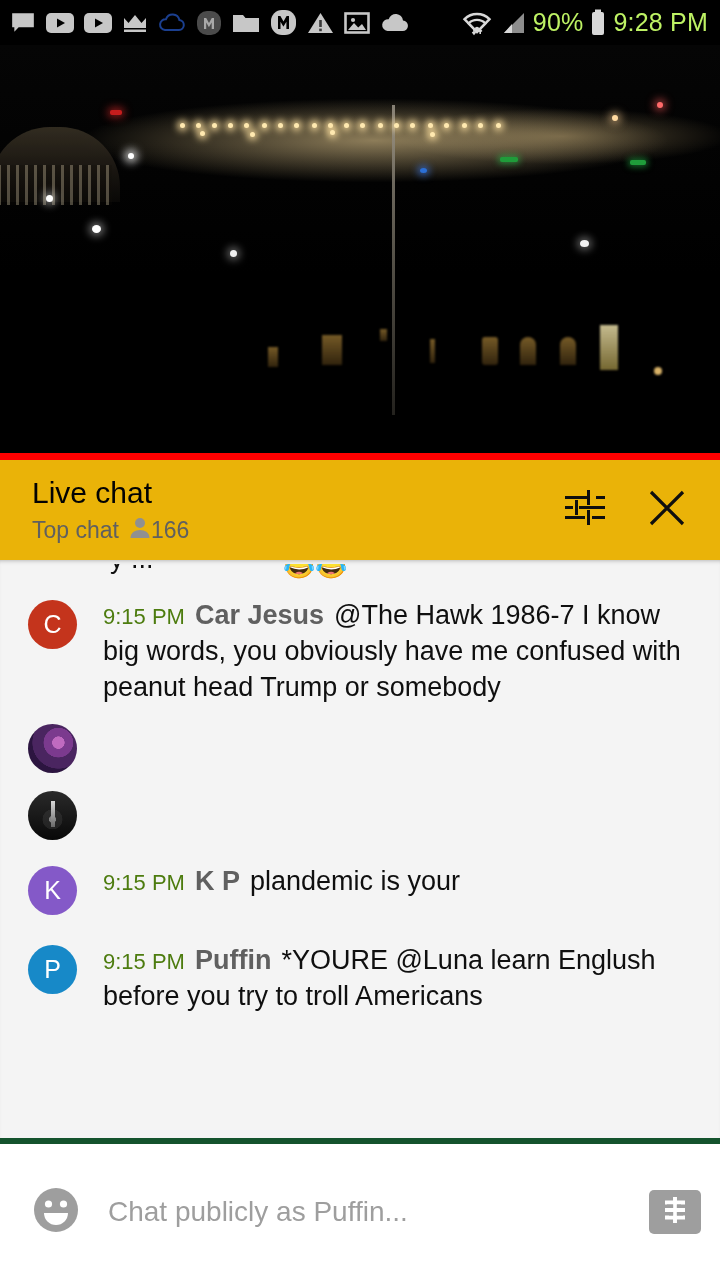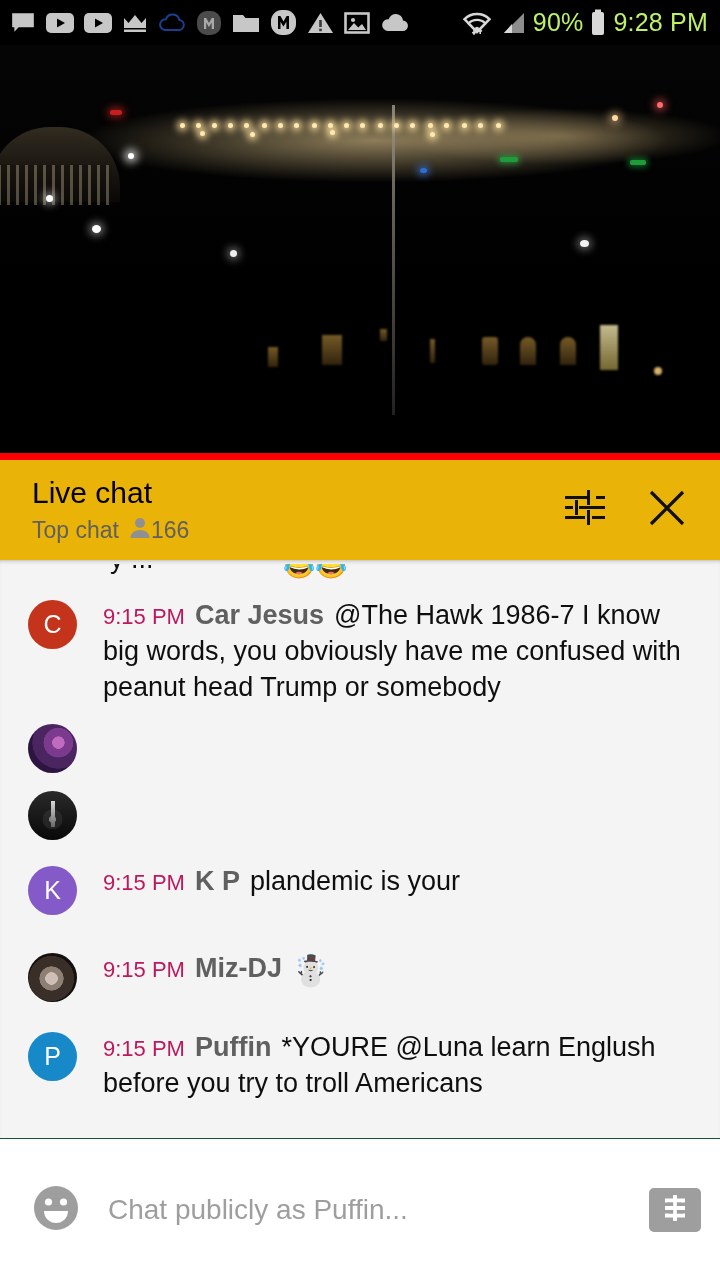--- a/index.html
+++ b/index.html
@@ -85,21 +85,21 @@
 
   .msg { display:flex; align-items:flex-start; padding: 14px 24px 0 28px; }
   .avatar {
     flex:0 0 auto; width:49px; height:49px; border-radius:50%;
     display:flex; align-items:center; justify-content:center;
     color:#fff; font-size:25px; line-height:1; overflow:hidden; position:relative;
     margin-top: 4px;
   }
   .avatar .letter { position:relative; z-index:2; font-weight:400; }
   .msg-body { margin-left: 26px; font-size: 27px; line-height: 1.33; color:#0f0f0f; padding-top:2px; }
-  .ts { color:#be185d; font-size:22px; margin-right:10px; }
+  .ts { color:#4d7c0f; font-size:22px; margin-right:10px; }
   .author { color:#606060; font-weight:bold; margin-right:10px; }
   .body-text { color:#0f0f0f; }
   .emoji-img { font-size: 30px; vertical-align: -4px; }
 
   
   .av-rose { background:
       radial-gradient(circle at 62% 38%, #c06ac0 0 14%, #7b3a8e 15% 34%, #4a2560 35% 60%, #2c1540 61% 100%),
       #39204f; }
   .av-dark { background:
       radial-gradient(circle at 50% 58%, rgba(220,220,220,.55) 0 9%, rgba(90,90,90,.25) 10% 26%, rgba(0,0,0,0) 27%),
@@ -109,21 +109,21 @@
     background:linear-gradient(#d7d7d7,#6a6a6a); transform: skewX(0deg);
   }
   .av-teddy { background:
       radial-gradient(circle at 48% 52%, #cdbfb5 0 17%, #8e7f74 18% 33%, #3a2f28 34% 62%, #14100d 63% 100%),
       #171310; }
 
   
   .input-bar {
     position:relative; width:720px; height:142px; background:#fff;
     display:flex; align-items:center; padding: 0 19px 0 30px;
-    border-top:1px solid #14532d;
+    border-top:6px solid #14532d;
   }
   .emoji-btn { width:52px; height:52px; flex:0 0 auto; display:flex; align-items:center; justify-content:center; }
   .chat-input {
     flex:1; border:none; outline:none; background:transparent;
     font-size:28px; color:#9a9a9a; margin-left:26px;
     font-family:"Liberation Sans", sans-serif;
   }
   .chat-input::placeholder { color:#9e9e9e; opacity:1; }
   .superchat-btn {
     width:52px; height:44px; border-radius:5px; background:#9e9e9e;
@@ -362,28 +362,20 @@
 
     <div class="msg" style="padding-top:22px">
       <div class="avatar" style="background:#8459c8">
         <span class="letter">K</span>
       </div>
       <div class="msg-body">
         <span class="ts">9:15 PM</span><span class="author">K P</span><span class="body-text">plandemic is your</span>
       </div>
     </div>
 
-    <div class="msg" style="padding-top:34px">
-      <div class="avatar av-teddy">
-        <span class="letter"></span>
-      </div>
-      <div class="msg-body">
-        <span class="ts">9:15 PM</span><span class="author">Miz-DJ</span><span class="body-text emoji-img">☃️</span>
-      </div>
-    </div>
 
     <div class="msg" style="padding-top:26px">
       <div class="avatar" style="background:#1789c8">
         <span class="letter">P</span>
       </div>
       <div class="msg-body">
         <span class="ts">9:15 PM</span><span class="author">Puffin</span><span class="body-text">*YOURE @Luna learn Englush before you try to troll Americans</span>
       </div>
     </div>
 

